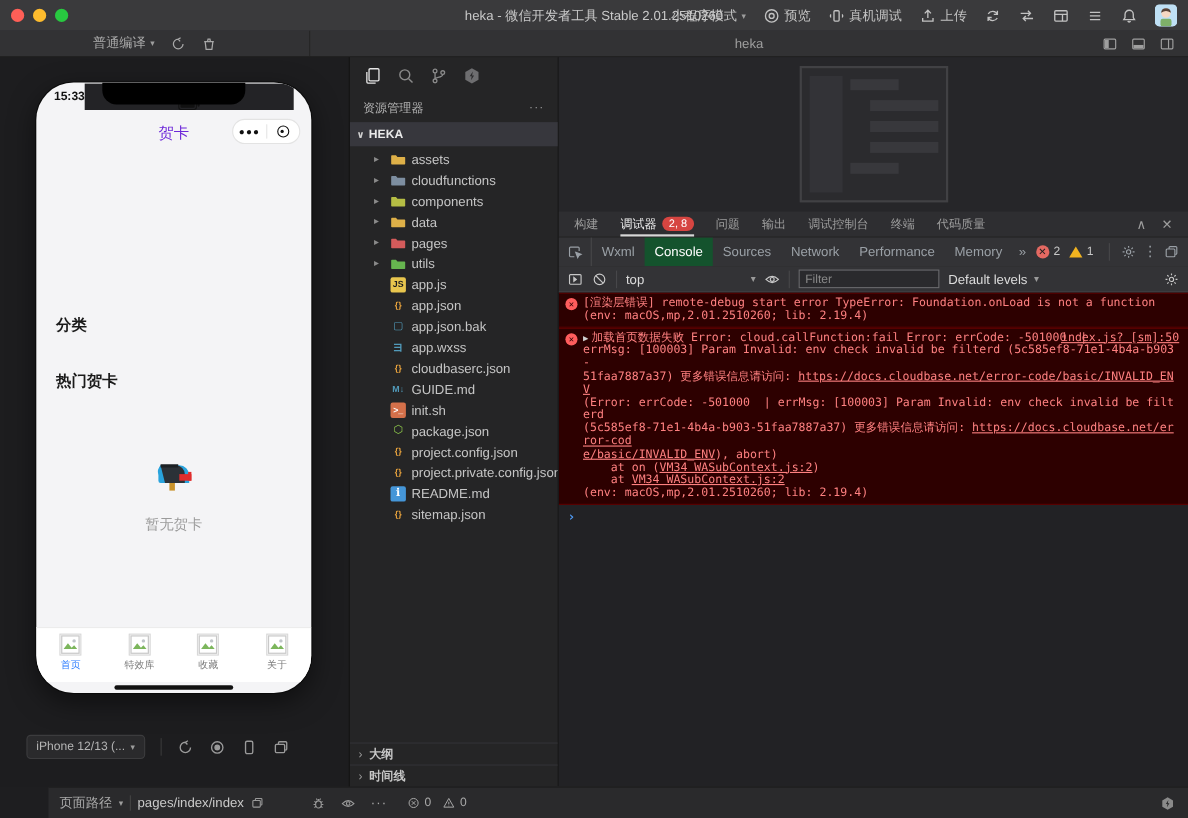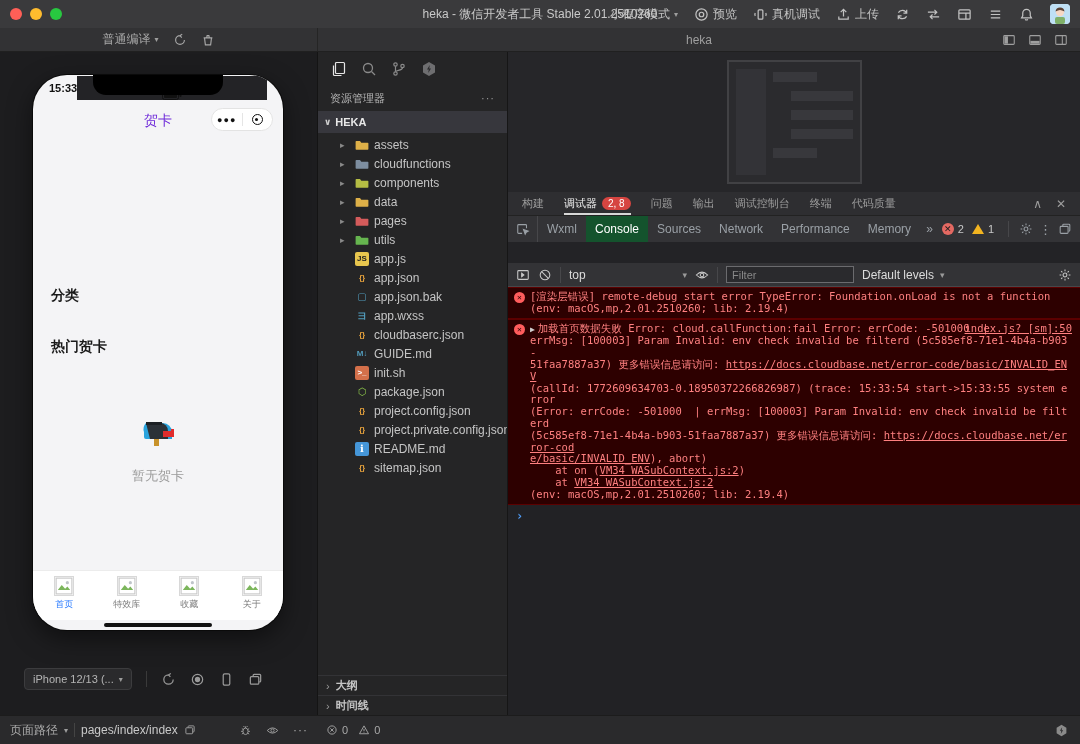--- a/index.html
+++ b/index.html
@@ -15,21 +15,21 @@
   .tb-title { position:absolute; left:330px; width:420px; text-align:center; color:#c9c9c9; font-size:12px; }
   .tb-right { margin-left:auto; display:flex; align-items:center; gap:16px; color:#c2c2c2; }
   .tb-btn { display:flex; align-items:center; gap:4px; cursor:default; font-size:12px; }
   .tb-ico { width:15px; height:15px; display:inline-flex; }
   .tb-ico svg { width:100%; height:100%; }
   .avatar { width:20px; height:20px; border-radius:4px; overflow:hidden; background:#bfe0f5; }
   .caret { font-size:8px; color:#9d9d9d; }
 
   
   .row2 { height:24px; background:#323234; border-bottom:1px solid #202020; display:flex; flex:0 0 auto; }
-  .row2-left { width:318px; border-right:1px solid #252525; display:flex; align-items:center; justify-content:center; gap:14px; color:#a8a8a8; font-size:12px; }
+  .row2-left { width:282px; border-right:1px solid #252525; display:flex; align-items:center; justify-content:center; gap:14px; color:#a8a8a8; font-size:12px; }
   .row2-right { flex:1; position:relative; display:flex; align-items:center; }
   .row2-proj { position:absolute; left:0; right:0; text-align:center; color:#9f9f9f; font-size:12px; }
   .row2-icons { margin-left:auto; display:flex; gap:12px; padding-right:12px; z-index:1; }
   .row2-icons svg { width:14px; height:14px; }
   .mini-ico { width:14px; height:14px; display:inline-flex; }
   .mini-ico svg { width:100%; height:100%; }
 
   
   .main { flex:1; display:flex; min-height:0; }
 
@@ -111,21 +111,21 @@
   .cdt-tab.active { background:#14532d; color:#fff; }
   .cdt-more { padding:0 6px; }
   .cdt-status { margin-left:auto; display:flex; align-items:center; gap:4px; padding-right:8px; }
   .err-dot { width:12px; height:12px; border-radius:50%; background:#e46962; color:#1e1e1e; font-size:9px; display:flex; align-items:center; justify-content:center; font-weight:bold; }
   .warn-tri { width:0; height:0; border-left:6px solid transparent; border-right:6px solid transparent; border-bottom:10px solid #f2b420; position:relative; }
   .cdt-status .cnt { font-size:11px; color:#c8c8c8; margin-right:4px; }
   .cdt-status .vsep { width:1px; height:16px; background:#47474a; margin:0 6px; }
   .cdt-status svg { width:14px; height:14px; }
   .kebab { font-size:13px; color:#9aa0a6; padding:0 2px; }
 
-  .con-toolbar { height:24px; background:#333336; border-bottom:1px solid #47474a; display:flex; align-items:center; gap:8px; padding:0 8px; color:#c8c8c8; flex:0 0 auto;margin-top:21px; }
+  .con-toolbar { height:24px; background:#333336; border-bottom:1px solid #47474a; display:flex; align-items:center; gap:8px; padding:0 8px; color:#c8c8c8; flex:0 0 auto; }
   .con-toolbar svg { width:14px; height:14px; }
   .ct-sep { width:1px; height:16px; background:#47474a; }
   .ctx-select { width:118px; display:flex; align-items:center; font-size:12px; color:#dcdcdc; }
   .ctx-select .arr { margin-left:auto; color:#9a9a9a; font-size:9px; }
   .filter-box { width:128px; height:17px; background:#2a2a2d; border:1px solid #6b6b6e; color:#ddd;
     font-size:11px; padding:0 5px; outline:none; font-family:inherit; }
   .filter-box::placeholder { color:#888; }
   .levels { font-size:12px; color:#dcdcdc; display:flex; gap:6px; align-items:center; }
   .levels .arr { color:#9a9a9a; font-size:9px; }
   .con-toolbar .endgear { margin-left:auto; }
@@ -139,21 +139,21 @@
   .crow .src { position:absolute; right:8px; top:3px; text-decoration:underline; }
   .crow.warning .src { color:#e5c56d; }
   .cline { white-space:pre-wrap; word-break:break-all; }
   .lnk { text-decoration:underline; }
   .prompt { color:#4f9cf7; font-weight:bold; font-size:12px; padding:4px 0 0 8px; }
   .err-badge-ico { display:block; width:11px; height:11px; border-radius:50%; background:#ff5d5d; color:#2d0000; font-size:8px; line-height:11px; text-align:center; font-weight:bold; }
   .warn-badge-ico { display:block; width:0; height:0; border-left:5.5px solid transparent; border-right:5.5px solid transparent; border-bottom:9.5px solid #f2b420; }
 
   
   .statusbar { height:29px; background:#2a2a2c; border-top:1px solid #1c1c1c; display:flex; align-items:center;
-    color:#a9a9a9; font-size:12px; flex:0 0 auto; }
+    color:#a9a9a9; font-size:12px; flex:0 0 auto;margin-left:44px; }
   .sb-left { width:318px; display:flex; align-items:center; gap:6px; padding:0 10px; }
   .sb-left .vsep { width:1px; height:14px; background:#444; }
   .sb-path { color:#c9c9c9; }
   .sb-icos { margin-left:auto; display:flex; gap:14px; align-items:center; }
   .sb-icos svg { width:13px; height:13px; }
   .sb-mid { width:190px; display:flex; gap:10px; padding-left:8px; align-items:center; font-size:11px; }
   .sb-mid .pair { display:flex; gap:4px; align-items:center; }
   .sb-right { flex:1; display:flex; justify-content:flex-end; padding-right:12px; }
   .sb-right svg { width:13px; height:13px; }
   .ico { display:inline-flex; }
@@ -691,21 +691,20 @@
           <div class="crow error">
             <span class="lvl-ico err-badge-ico">✕</span>
             <div class="cline"><span>[渲染层错误] remote-debug start error TypeError: Foundation.onLoad is not a function</span></div>
             <div class="cline"><span>(env: macOS,mp,2.01.2510260; lib: 2.19.4)</span></div>
           </div>
           <div class="crow error">
             <span class="lvl-ico err-badge-ico">✕</span>
             <div class="cline"><span class="exp">▶</span><span>加载首页数据失败 Error: cloud.callFunction:fail Error: errCode: -501000  |</span></div>
             <div class="cline"><span>errMsg: [100003] Param Invalid: env check invalid be filterd (5c585ef8-71e1-4b4a-b903-</span></div>
             <div class="cline"><span>51faa7887a37) 更多错误信息请访问: </span><span class="lnk">https://docs.cloudbase.net/error-code/basic/INVALID_ENV</span></div>
-            <div class="cline"><span>(callId: 1772609634703-0.18950372266826987) (trace: 15:33:54 start-&gt;15:33:55 system error</span></div>
             <div class="cline"><span>(Error: errCode: -501000  | errMsg: [100003] Param Invalid: env check invalid be filterd</span></div>
             <div class="cline"><span>(5c585ef8-71e1-4b4a-b903-51faa7887a37) 更多错误信息请访问: </span><span class="lnk">https://docs.cloudbase.net/error-cod</span></div>
             <div class="cline"><span class="lnk">e/basic/INVALID_ENV</span><span>), abort)</span></div>
             <div class="cline"><span>    at on (</span><span class="lnk">VM34 WASubContext.js:2</span><span>)</span></div>
             <div class="cline"><span>    at </span><span class="lnk">VM34 WASubContext.js:2</span></div>
             <div class="cline"><span>(env: macOS,mp,2.01.2510260; lib: 2.19.4)</span></div>
             <span class="src lnk">index.js? [sm]:50</span>
           </div>
           <div class="prompt">›</div>
         </div>

